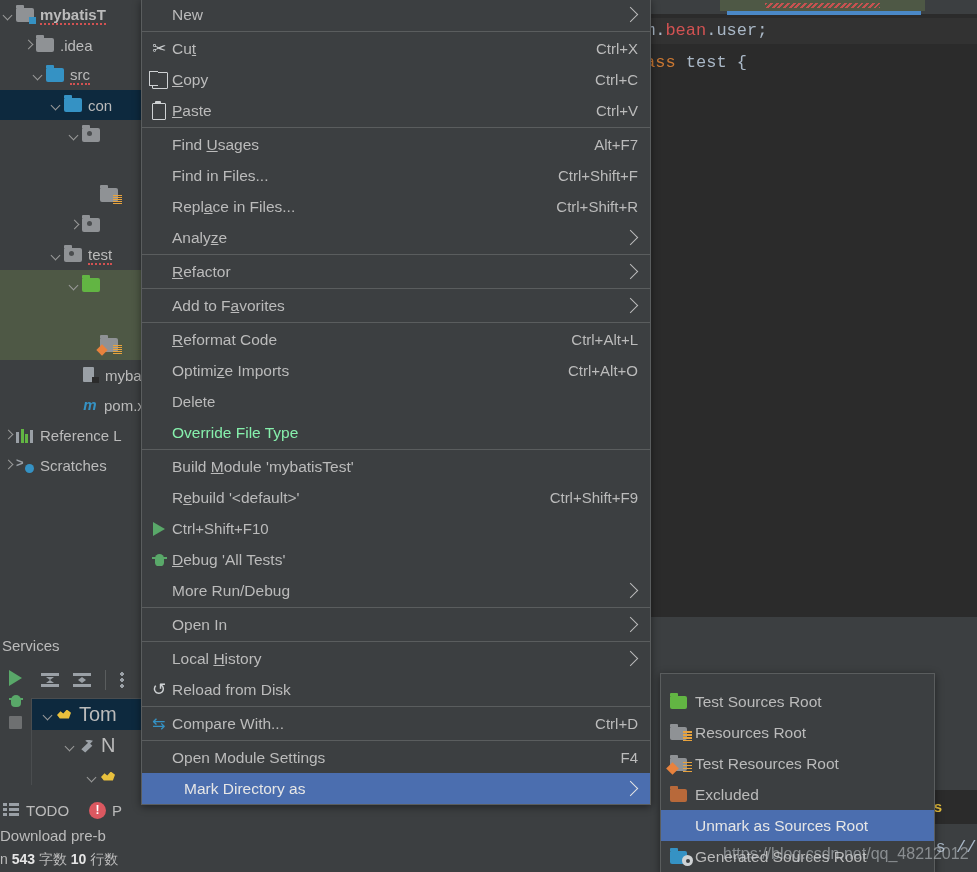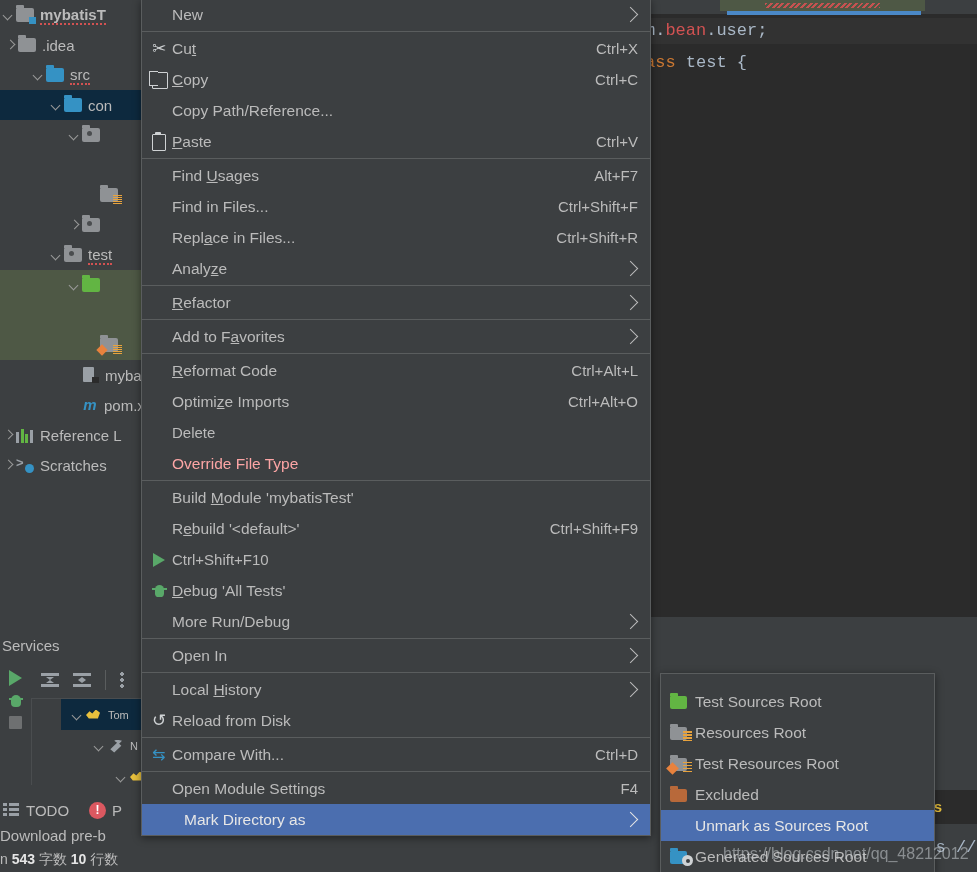--- a/index.html
+++ b/index.html
@@ -105,21 +105,21 @@
     width: 5px; height: 5px;
     border-radius: 50%;
     background: #4a4d4f;
   }
   .tree-label { color: #bbbbbb; }
   .tree-label.bold { font-weight: bold; }
   .squiggle {
     border-bottom: 2px dotted #d25252;
     padding-bottom: 0px;
   }
-  .indent-1 { padding-left: 2px; }
+  .indent-1 { padding-left: 20px; }
   .indent-2 { padding-left: 30px; }
   .indent-3 { padding-left: 48px; }
   .indent-4 { padding-left: 66px; }
   .indent-5 { padding-left: 84px; }
 
   .maven-icon {
     width: 16px; height: 16px;
     flex: 0 0 16px;
     margin-right: 6px;
     color: #3592c4;
@@ -307,21 +307,21 @@
       radial-gradient(circle 2px at 2px 14px, #9aa0a6 99%, transparent 100%);
   }
   .svc-tree {
     position: absolute;
     left: 31px; top: 81px; right: 0; bottom: 10px;
     border-top: 1px solid #4a4d4f;
     border-left: 1px solid #4a4d4f;
   }
   .svc-row {
     height: 31px; display: flex; align-items: center;
-    white-space: nowrap; font-size: 11px; color: #bbbbbb; margin-left: 29px;
+    white-space: nowrap; font-size: 20px; color: #bbbbbb;
   }
   .svc-row.sel { background: #0d293e; }
   .tomcat-icon {
     width: 18px; height: 16px;
     flex: 0 0 18px; margin-right: 5px;
     position: relative;
   }
   .tomcat-icon::before {
     content: "";
     position: absolute; left: 1px; top: 3px;
@@ -406,21 +406,21 @@
     position: relative;
     height: 31px;
     display: flex; align-items: center;
     font-size: 15.5px;
     color: #bbbbbb;
     padding: 0 12px 0 0;
     white-space: nowrap;
     cursor: default;
   }
   .mi.sel { background: #4b6eaf; color: #e6e6e6; padding-left: 12px; }
-  .mi.disabled { color: #fca5a5; }
+  .mi.disabled { color: #86efac; }
   .mi .mi-icon {
     width: 22px; flex: 0 0 22px;
     margin-left: 8px;
     height: 18px; position: relative;
   }
   .mi .mi-label { flex: 1 1 auto; }
   .mi .mi-shortcut { color: #bbbbbb; font-size: 15px; }
   .mi .chev {
     width: 10px; height: 10px;
     border-right: 1.8px solid #bbbbbb;
@@ -761,24 +761,20 @@
         <span class="mi-shortcut">Ctrl+X</span>
       </div>
       <div class="mi">
         <span class="mi-icon">
           <span class="ic-copy"></span>
         </span>
         <span class="mi-label"><u>C</u>opy</span>
         <span class="mi-shortcut">Ctrl+C</span>
       </div>
       <div class="mi">
-        <span class="mi-icon"></span>
-        <span class="mi-label">Copy Path/Reference...</span>
-      </div>
-      <div class="mi">
         <span class="mi-icon">
           <span class="ic-paste"></span>
         </span>
         <span class="mi-label"><u>P</u>aste</span>
         <span class="mi-shortcut">Ctrl+V</span>
       </div>
       <div class="sep"></div>
       <div class="mi">
         <span class="mi-icon"></span>
         <span class="mi-label">Find <u>U</u>sages</span>

